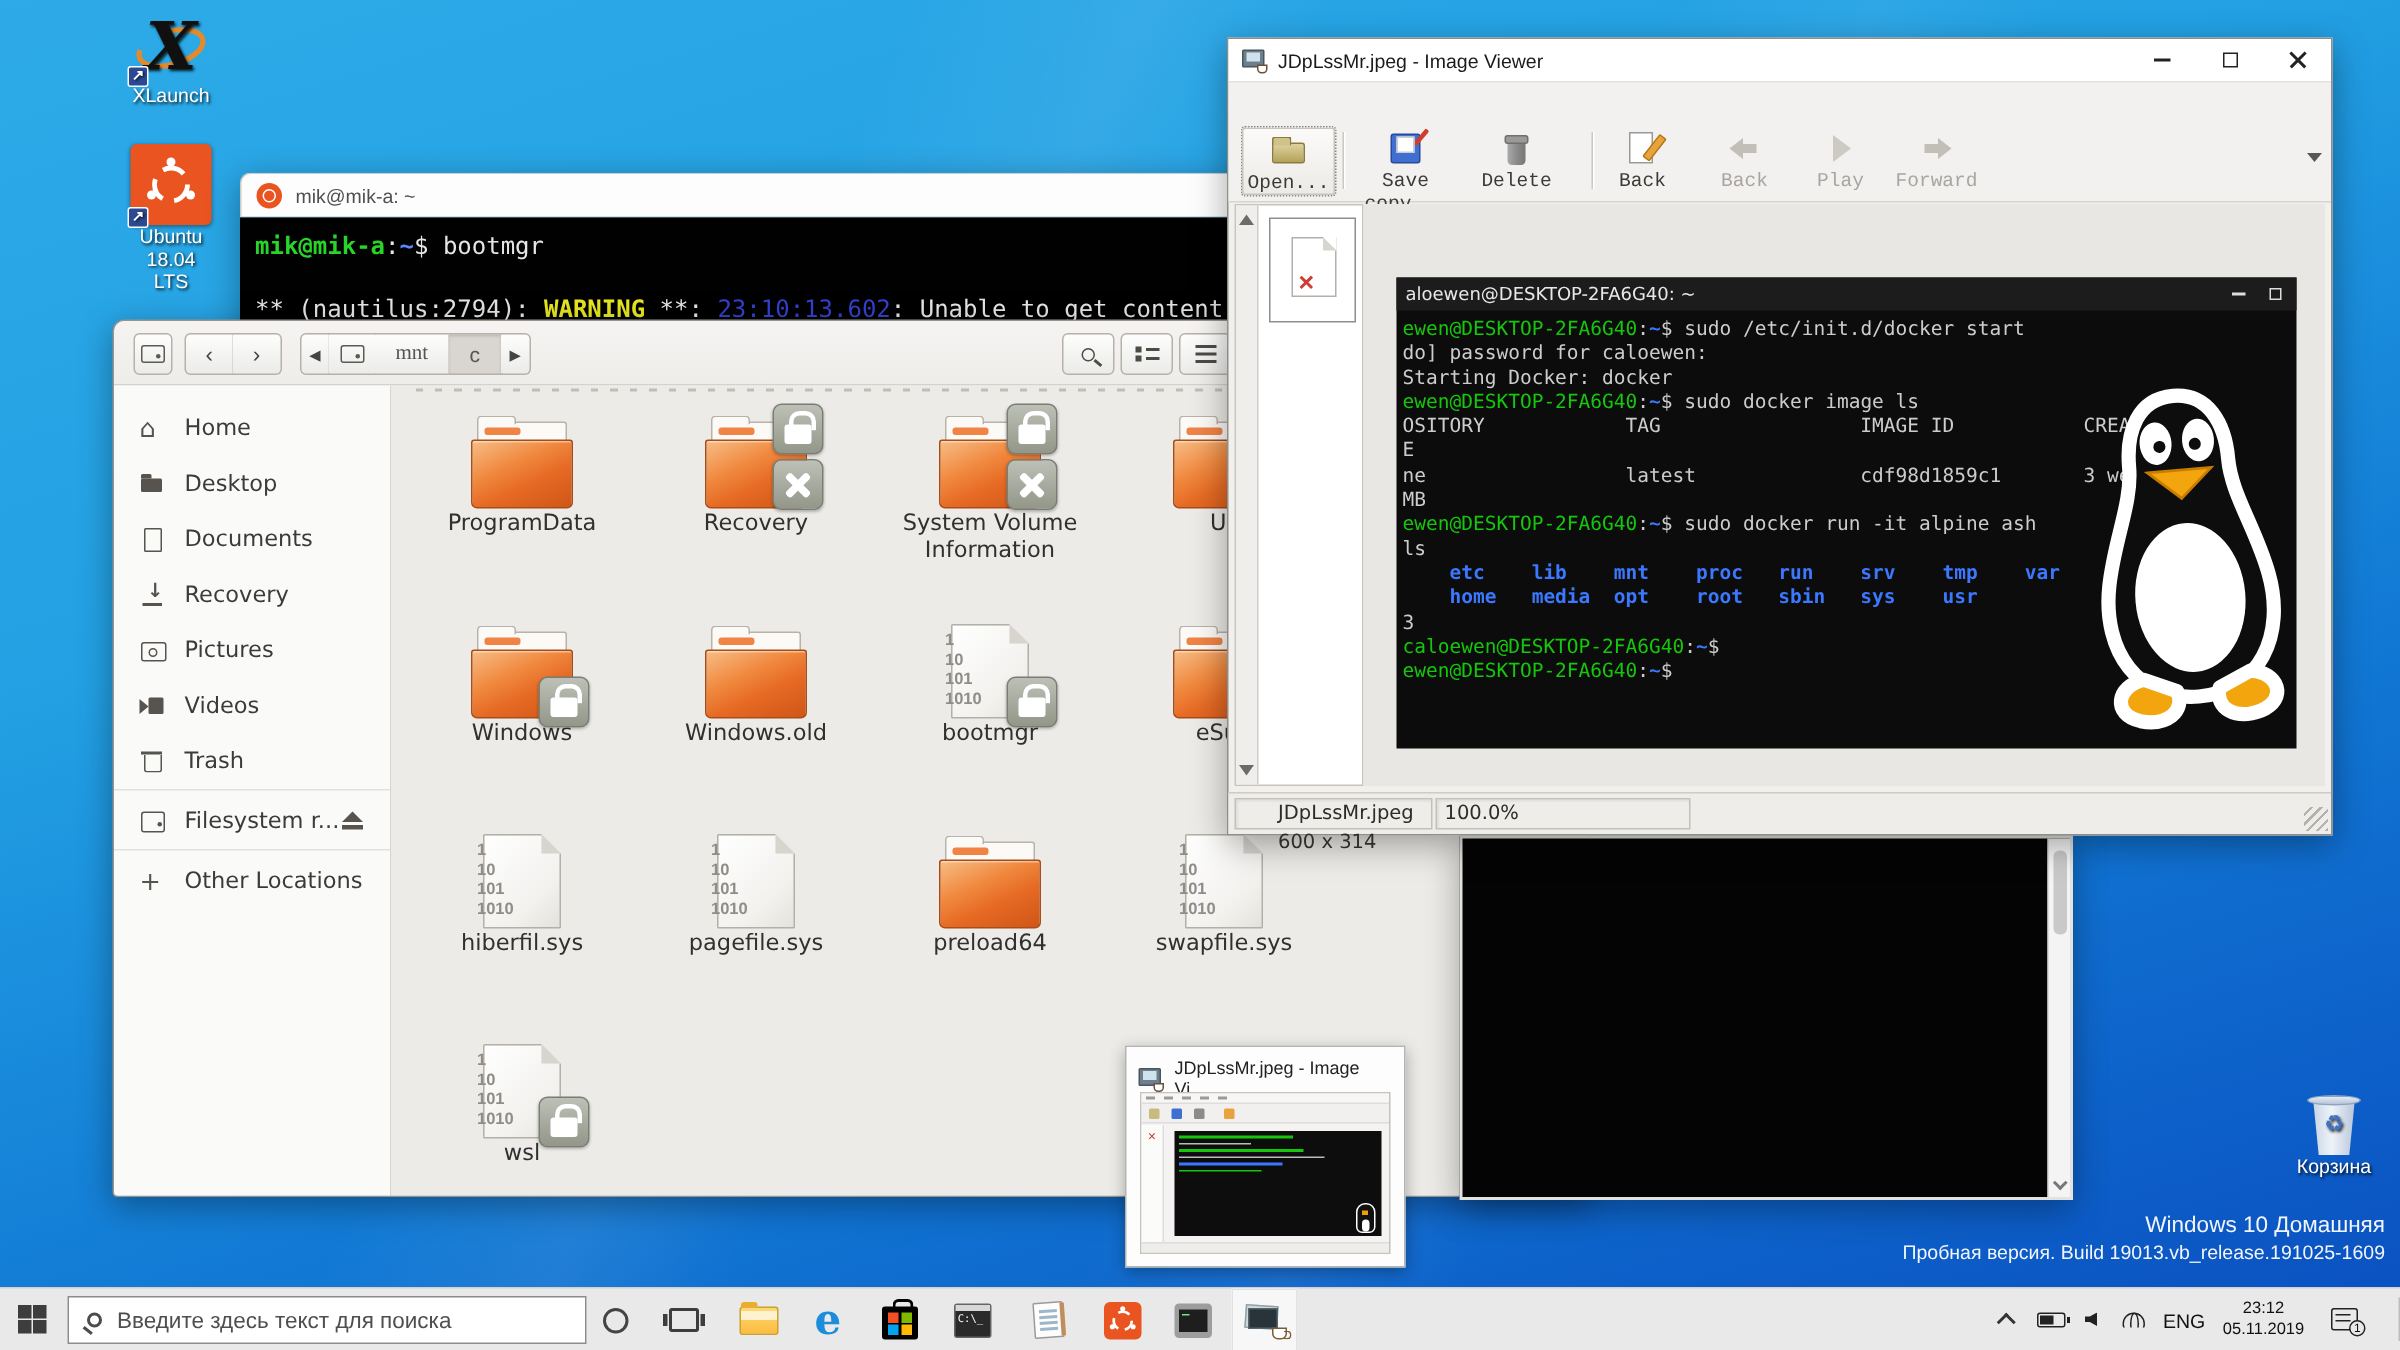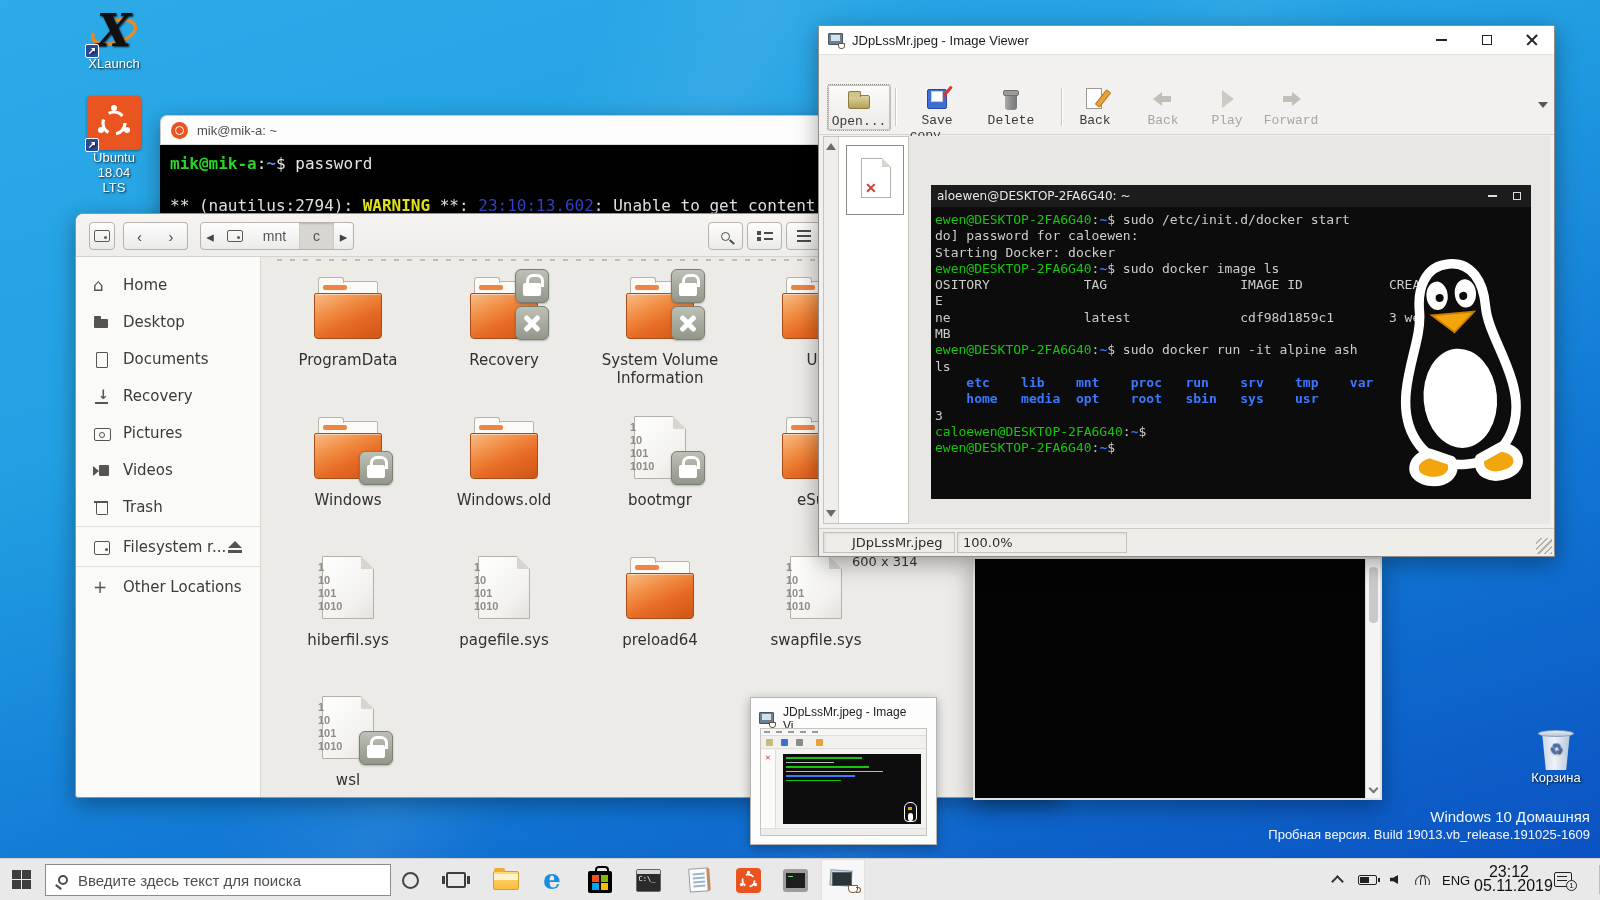--- a/index.html
+++ b/index.html
@@ -79,21 +79,21 @@
   .si-filesystem::after { content:""; position:absolute; right:3px; bottom:4px; width:3px; height:3px; border-radius:50%; background:#57534e; }
   .si-other-locations::before { content:"+"; font-size:17px; line-height:14px; }
   .side-sep { height:1px; background:#e4e1dc; margin:1px 0; }
   .eject-glyph { position:absolute; right:18px; top:13px; width:0; height:0; border-left:7px solid transparent; border-right:7px solid transparent; border-bottom:7px solid #57534e; display:none; }
   .eject-glyph::after { content:""; position:absolute; left:-7px; top:9px; width:14px; height:2.5px; background:#57534e; }
   .side-item.has-eject .eject-glyph { display:block; }
   #nv-content { position:absolute; left:185px; top:43px; right:0; bottom:0; background:#ecebe8; border-radius:0 0 3px 0; overflow:hidden; }
   .clip-row { position:absolute; left:16px; right:8px; top:2px; height:2px; background:repeating-linear-gradient(90deg,#b5b2ac 0 5px,transparent 5px 13px); opacity:.8; }
   .file-item { position:absolute; width:150px; text-align:center; }
   .ficon { position:relative; width:70px; height:60px; margin:0 auto; }
-  .flabel { margin-top:12px; font-size:15px; color:#30302e; font-family:"DejaVu Sans",sans-serif; line-height:18px; }
+  .flabel { margin-top:0; font-size:15px; color:#30302e; font-family:"DejaVu Sans",sans-serif; line-height:18px; }
   
   .fback { position:absolute; left:5px; right:5px; top:2px; bottom:6px; background:#fbfaf7; border:1px solid #b9b2a8; border-radius:2px; display:none; }
   .fback::before { content:""; position:absolute; top:-5px; left:-1px; width:24px; height:5px; background:#fbfaf7; border:1px solid #b9b2a8; border-bottom:none; border-radius:3px 3px 0 0; }
   .fback::after { content:""; position:absolute; top:3px; left:4px; width:24px; height:5px; background:#f08445; border-radius:2px; }
   .ffront { position:absolute; left:1px; right:1px; top:14px; bottom:0; display:none;
     background:linear-gradient(155deg,#f7bd85 0%,#f0873d 38%,#e66a24 62%,#d05617 100%); border:1px solid #a84c18; border-radius:2px 2px 4px 4px;
     box-shadow:inset 0 1px 0 rgba(255,255,255,.45); }
   .t-folder .fback,.t-folder .ffront { display:block; }
   
   .fpage { position:absolute; left:9px; right:9px; top:-3px; bottom:0; background:linear-gradient(135deg,#fff 0%,#f2f1ee 70%,#e4e2de 100%); border:1px solid #b4b0a8; border-radius:1px; display:none; }
@@ -242,21 +242,21 @@
   .tray-chevron { position:absolute; width:9px; height:9px; border-left:2px solid #333; border-top:2px solid #333; transform:rotate(45deg); }
   .batt-ic { position:absolute; width:19px; height:10px; border:1.6px solid #222; border-radius:2px; }
   .batt-ic::before { content:""; position:absolute; right:-4px; top:2px; width:2.5px; height:4px; background:#222; }
   .batt-ic::after { content:""; position:absolute; left:1px; top:1px; bottom:1px; width:9px; background:#222; }
   .spk-ic { position:absolute; width:8px; height:9px; background:#222; clip-path:polygon(0 30%,40% 30%,100% 0,100% 100%,40% 70%,0 70%); }
   .spk-ic::after { content:""; position:absolute; right:-6px; top:-1px; width:9px; height:11px; border:1.7px solid #222; border-left:none; border-radius:0 9px 9px 0; }
   .wifi-ic { position:absolute; width:16px; height:11px; overflow:hidden; }
   .wifi-ic::before { content:""; position:absolute; left:1px; top:1px; width:13px; height:13px; border:1.8px solid #222; border-radius:50%; }
   .wifi-ic::after { content:""; position:absolute; left:5.5px; top:1px; width:4px; height:13px; border:1.6px solid #222; border-radius:50%; }
   .tray-text { position:absolute; font-size:13px; color:#111; }
-  .tray-clock { position:absolute; text-align:center; font-size:16px; color:#111; line-height:14px; }
+  .tray-clock { position:absolute; text-align:center; font-size:11px; color:#111; line-height:14px; }
   .notif-ic { position:absolute; width:18px; height:15px; border:1.7px solid #222; border-radius:2px 2px 3px 2px; }
   .notif-ic::before { content:""; position:absolute; left:2px; top:2.5px; width:10px; height:1.6px; background:#222; box-shadow:0 4px 0 #222; }
   .notif-ic .badge { position:absolute; right:-6px; bottom:-5px; width:11px; height:11px; background:#e9e9e9; border:1.6px solid #222; border-radius:50%; font-size:8px; line-height:9px; text-align:center; color:#111; }
   .show-desktop { position:absolute; right:0; top:6px; bottom:6px; width:1px; background:#bdbdbd; }
 </style>
 </head>
 <body>
 
 <div class="stage">
   <div class="streak"></div>
@@ -298,41 +298,41 @@
   <div class="watermark">
     <div class="l1">Windows 10 Домашняя</div>
     <div class="l2">Пробная версия. Build 19013.vb_release.191025-1609</div>
   </div>
 
   <div class="win" id="uterm">
     <div class="tbar">
       <span class="ubu-dot"></span>
       <span class="ttext">mik@mik-a: ~</span>
     </div>
-    <div class="tbody"><span class="c-green">mik@mik-a</span><span>:</span><span class="c-path">~</span><span>$ password</span><br><br><span>** (nautilus:2794): </span><span class="c-yellow">WARNING</span><span> **: </span><span class="c-dblue">23:10:13.602</span><span>: Unable to get content</span></div>
+    <div class="tbody"><span class="c-green">mik@mik-a</span><span>:</span><span class="c-path">~</span><span>$ bootmgr</span><br><br><span>** (nautilus:2794): </span><span class="c-yellow">WARNING</span><span> **: </span><span class="c-dblue">23:10:13.602</span><span>: Unable to get content</span></div>
   </div>
 
   <div class="win" id="nautilus">
     <div class="hbar">
       <div class="nbtn" style="left:13px;width:26px;">
           <span class="drive-glyph"></span>
         </div>
       <div class="nbtn grp-first" style="left:47px;width:33px;">
           <span class="chev">‹</span>
         </div>
       <div class="nbtn grp grp-last" style="left:79px;width:33px;">
           <span class="chev">›</span>
         </div>
       <div class="nbtn grp-first" style="left:124px;width:20px;">
           <span class="chev">◂</span>
         </div>
       <div class="nbtn grp" style="left:143px;width:32px;">
           <span class="drive-glyph"></span>
         </div>
-      <div class="nbtn grp" style="left:174px;width:50px;">
+      <div class="nbtn grp" style="left:174px;width:50px;font-family:Liberation Serif, serif;">
           <span>mnt</span>
         </div>
       <div class="nbtn grp pressed" style="left:223px;width:36px;">
           <span>c</span>
         </div>
       <div class="nbtn grp grp-last" style="left:258px;width:20px;">
           <span class="chev">▸</span>
         </div>
       <div class="nbtn" style="left:632px;width:35px;">
           <span class="mag-glyph"></span>

